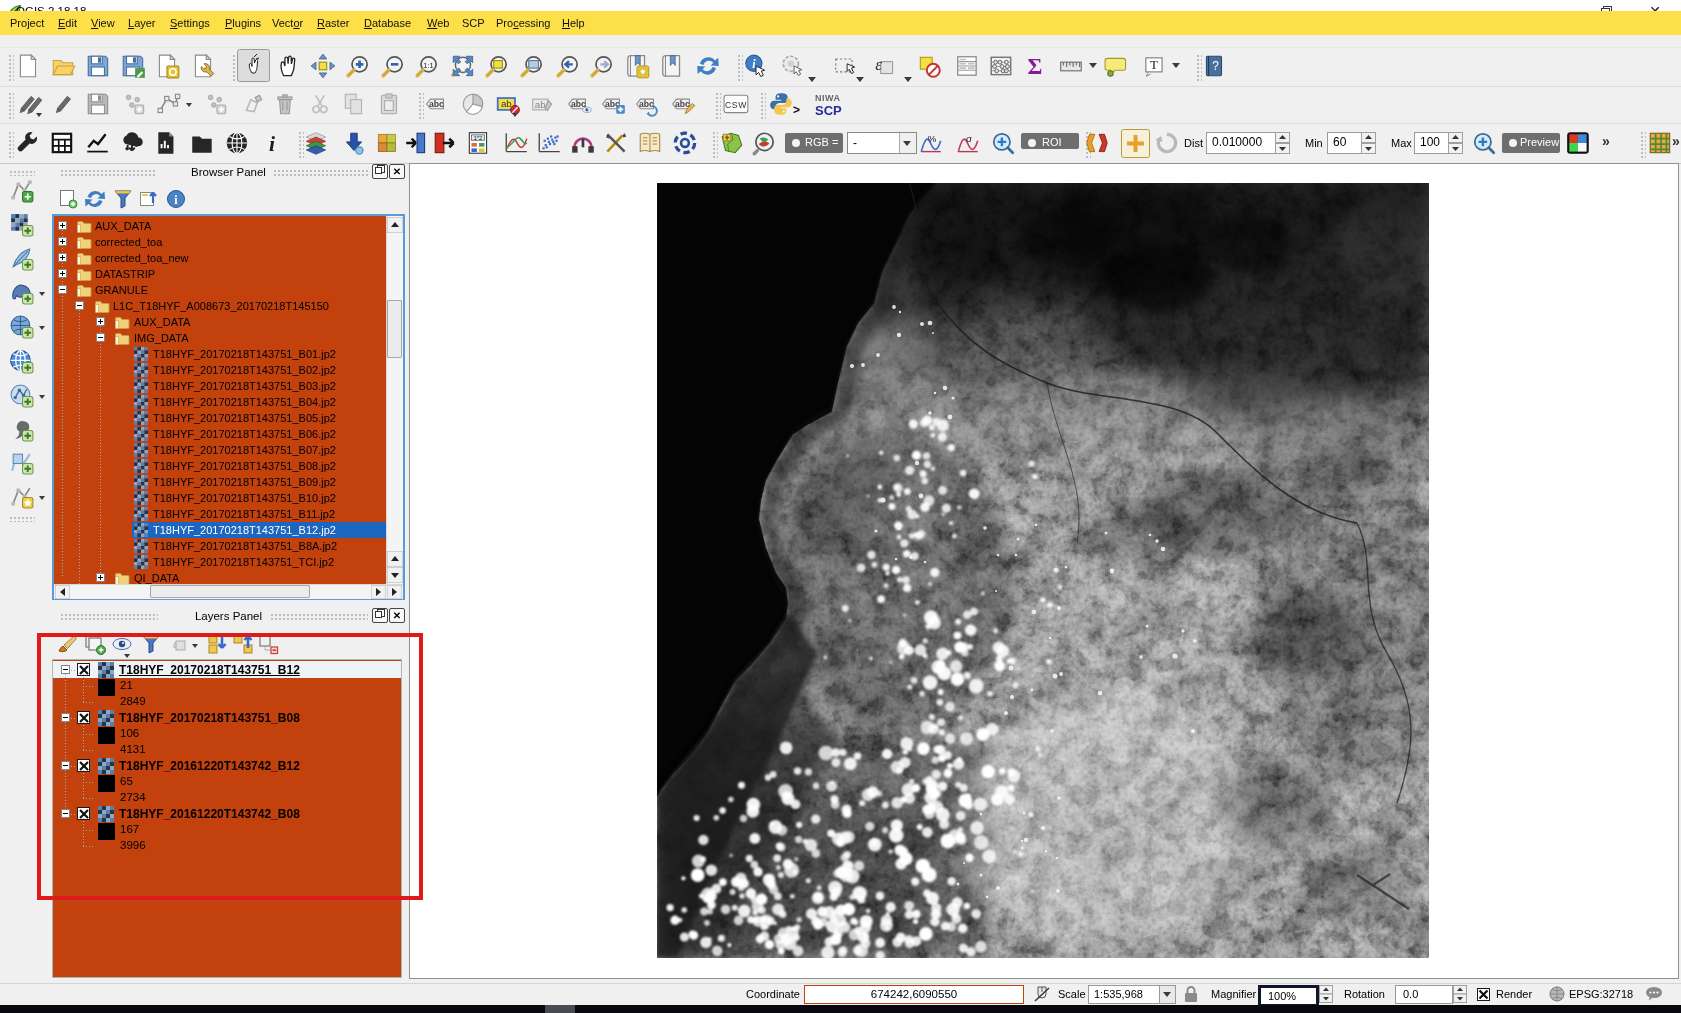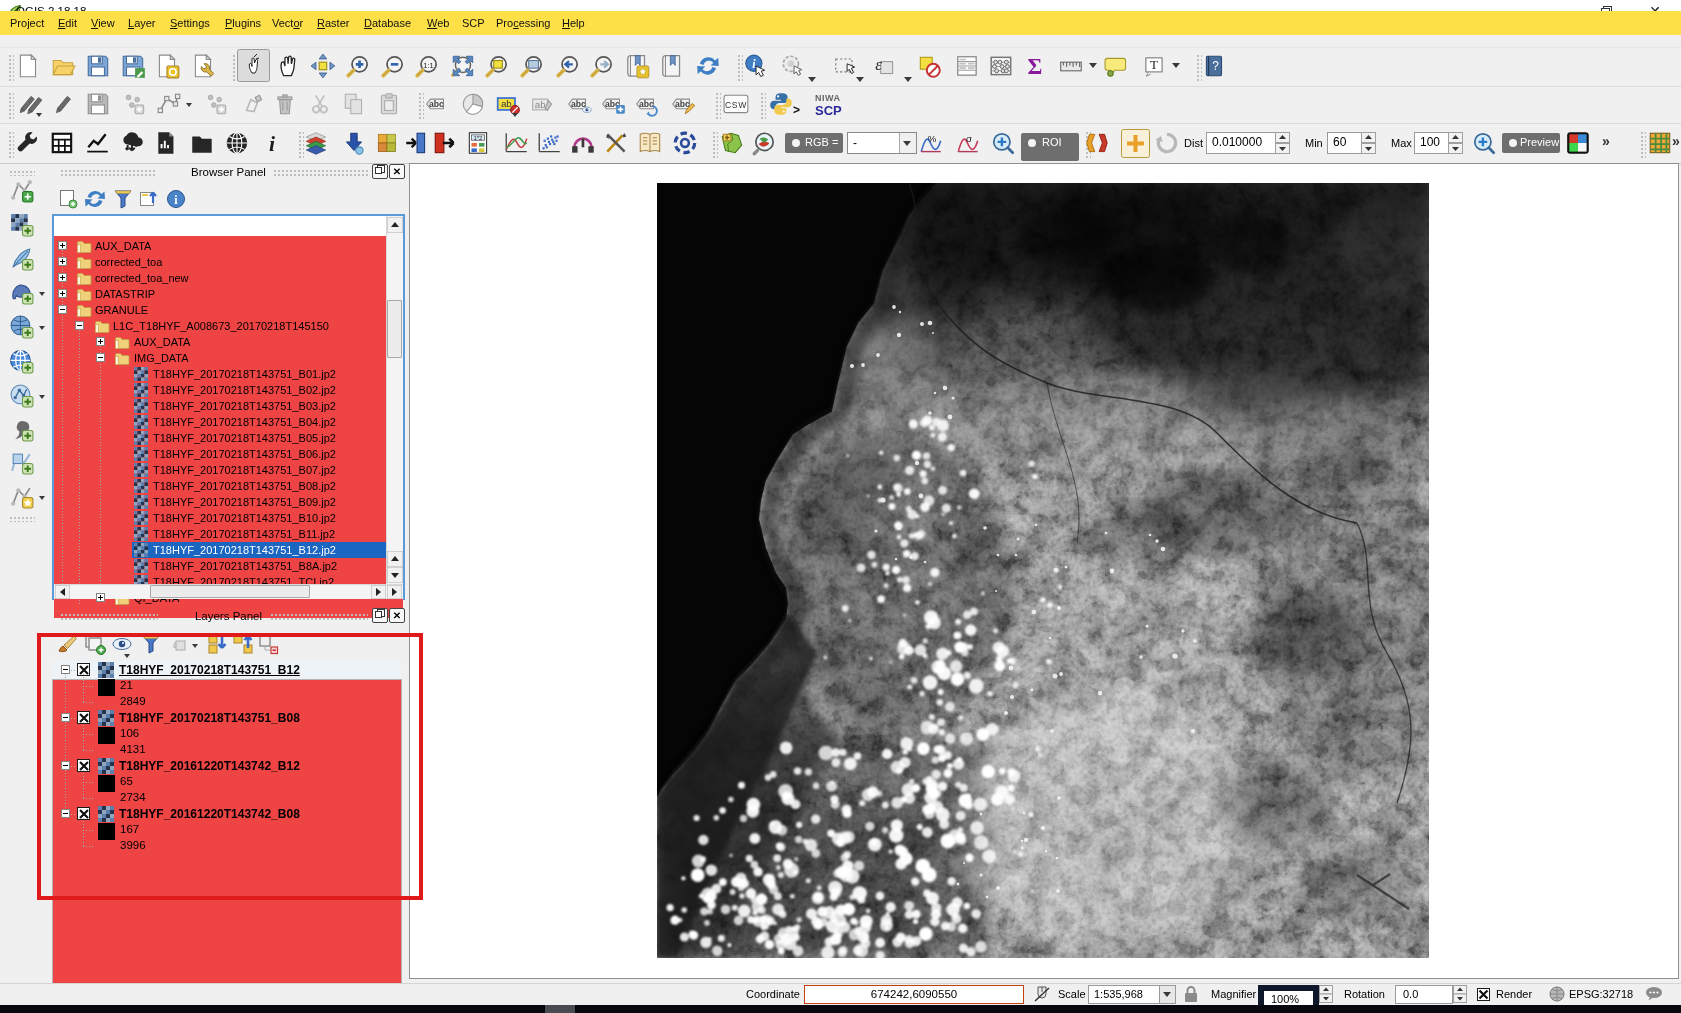--- a/index.html
+++ b/index.html
@@ -14,21 +14,21 @@
 #tb2 { top:86px; height:37px; border-top:1px solid #dcdcdc; }
 #tb3 { top:123px; height:41px; border-top:1px solid #dcdcdc; border-bottom:1px solid #c8c8c8; }
 .grip { position:absolute; width:6px; background-image:radial-gradient(circle, #bdbdbd 1px, transparent 1.3px); background-size:4px 4px; }
 .dd { position:absolute; width:0; height:0; border-left:4px solid transparent; border-right:4px solid transparent; border-top:5px solid #3a3a3a; }
 .lbl3 { position:absolute; background:#6e6e6e; color:#fff; font-size:11px; border-radius:2px; }
 .lbl3 .rad { position:absolute; left:7px; top:6px; width:8px; height:8px; border-radius:50%; background:#f4f4f4; }
 .spin { position:absolute; background:#fff; border:1px solid #9a9a9a; font-size:12px; color:#000; padding:2px 0 0 5px; }
 .slbl { position:absolute; font-size:11px; color:#000;text-align:right; }
 .paneltitle { position:absolute; font-size:11.5px; color:#000; text-align:center; }
 .capbtn { position:absolute; width:16px; height:15px; border:1px solid #444; border-radius:2px; background:#f8f8f8; font-size:10px; line-height:13px; text-align:center; color:#000; font-weight:bold; }
-.tree { position:absolute; background:#ef4444; font-size:11px; color:#000; overflow:hidden;margin-top:20px; }
+.tree { position:absolute; background:#c2410c; font-size:11px; color:#000; overflow:hidden; }
 .trow { position:absolute; height:16px; line-height:16px; white-space:nowrap; }
 .expbox { position:absolute; width:9px; height:9px; border:1px solid #848484; background:#fff; z-index:3; }
 .expbox:before { content:""; position:absolute; left:1px; top:3px; width:5px; height:1px; background:#000; }
 .expbox.plus:after { content:""; position:absolute; left:3px; top:1px; width:1px; height:5px; background:#000; }
 .sbthumb { position:absolute; background:#ececec; border:1px solid #a8a8a8; border-radius:1px; }
 #statusbar { left:0; top:983px; width:1681px; height:22px; background:#f0f0f0; border-top:1px solid #d4d4d4; font-size:11px; color:#000; }
 #blackstrip { left:0; top:1005px; width:1681px; height:8px; background:#08080e; }
 #redrect { left:37px; top:633px; width:386px; height:267px; border:4px solid #e01a1a; z-index:50; }
 .chk { position:absolute; width:13px; height:13px; border:1.4px solid #1a1a1a; background:#fff; }
 .dotline { position:absolute; background-image:repeating-linear-gradient(to right,#aaa 0 1px,transparent 1px 3px); height:1px; }
@@ -716,21 +716,21 @@
     <rect x="0.5" y="0.5" width="28" height="28" rx="2" fill="#f8f0d8" stroke="#b89a3a"></rect>
     <path d="M14.5 6 v17 M6 14.5 h17" stroke="#e8a02a" stroke-width="4"></path>
   </svg>
 <div class="abs lbl3" style="left:785px;top:133px;width:58px;height:20px">
     <span class="rad"></span>
     <span style="position:absolute;left:20px;top:3px">RGB = </span>
   </div>
 <div class="abs" style="left:847px;top:132px;width:70px;height:22px;background:#fff;border:1px solid #8a8a8a;font-size:12px;padding:3px 0 0 5px">-</div>
 <div class="abs" style="left:899px;top:133px;width:17px;height:20px;background:#f0f0f0;border-left:1px solid #aaa"></div>
 <div class="dd" style="left:903px;top:141px"></div>
-<div class="abs lbl3" style="left:1021px;top:133px;width:58px;height:28px">
+<div class="abs lbl3" style="left:1021px;top:133px;width:58px;height:16px">
     <span class="rad"></span>
     <span style="position:absolute;left:21px;top:3px">ROI</span>
   </div>
 <div class="abs slbl" style="left:1184px;top:137px">Dist</div>
 <div class="abs spin" style="left:1206px;top:132px;width:84px;height:22px">0.010000</div>
 
 <svg class="abs" style="left:1275px;top:132px" width="15" height="22" viewBox="0 0 15 22">
     <rect x="0.5" y="0.5" width="14" height="10" fill="#f2f2f2" stroke="#a0a0a0"></rect>
     <rect x="0.5" y="11.5" width="14" height="10" fill="#f2f2f2" stroke="#a0a0a0"></rect>
     <path d="M7.5 3 l3.5 4 h-7 z" fill="#333"></path>
@@ -2068,21 +2068,21 @@
   </svg>
 <div class="abs slbl" style="left:1058px;top:988px">Scale</div>
 <div class="abs" style="left:1088px;top:985px;width:72px;height:19px;background:#fff;border:1px solid #9a9a9a;font-size:11px;padding:2px 0 0 5px">1:535,968</div>
 <div class="abs" style="left:1159px;top:985px;width:17px;height:19px;background:#e8e8e8;border:1px solid #9a9a9a"></div>
 <div class="dd" style="left:1163px;top:992px"></div>
 <svg class="abs" style="left:1184px;top:985px" width="14" height="18" viewBox="0 0 14 18">
     <rect x="1" y="8" width="12" height="9" rx="1" fill="#8a8a8a"></rect>
     <path d="M3.5 8 V5.5 a3.5 3.5 0 0 1 7 0 V8" fill="none" stroke="#8a8a8a" stroke-width="2"></path>
   </svg>
 <div class="abs slbl" style="left:1211px;top:988px">Magnifier</div>
-<div class="abs" style="left:1258px;top:985px;width:61px;height:19px;background:#fff;border:6px solid #0f172a;font-size:11px;padding:2px 0 14px 7px">100%</div>
+<div class="abs" style="left:1258px;top:985px;width:61px;height:19px;background:#fff;border:3px solid #0f172a;font-size:11px;padding:2px 0 14px 7px">100%</div>
 <svg class="abs" style="left:1319px;top:985px" width="14" height="18" viewBox="0 0 14 18">
     <rect x="0.5" y="0.5" width="13" height="8.5" fill="#f2f2f2" stroke="#a0a0a0"></rect>
     <rect x="0.5" y="9" width="13" height="8.5" fill="#f2f2f2" stroke="#a0a0a0"></rect>
     <path d="M7 2.5 l3 3.5 h-6 z" fill="#333"></path>
     <path d="M7 15.5 l3-3.5 h-6 z" fill="#333"></path>
   </svg>
 <div class="abs slbl" style="left:1344px;top:988px">Rotation</div>
 <div class="abs" style="left:1395px;top:985px;width:58px;height:19px;background:#fff;border:1px solid #9a9a9a;font-size:11px;padding:2px 0 0 7px">0.0</div>
 <svg class="abs" style="left:1453px;top:985px" width="14" height="18" viewBox="0 0 14 18">
     <rect x="0.5" y="0.5" width="13" height="8.5" fill="#f2f2f2" stroke="#a0a0a0"></rect>

